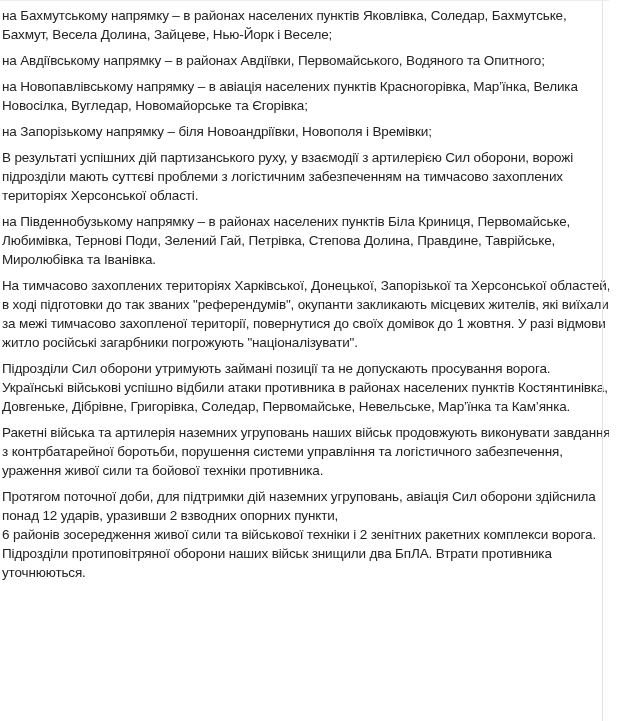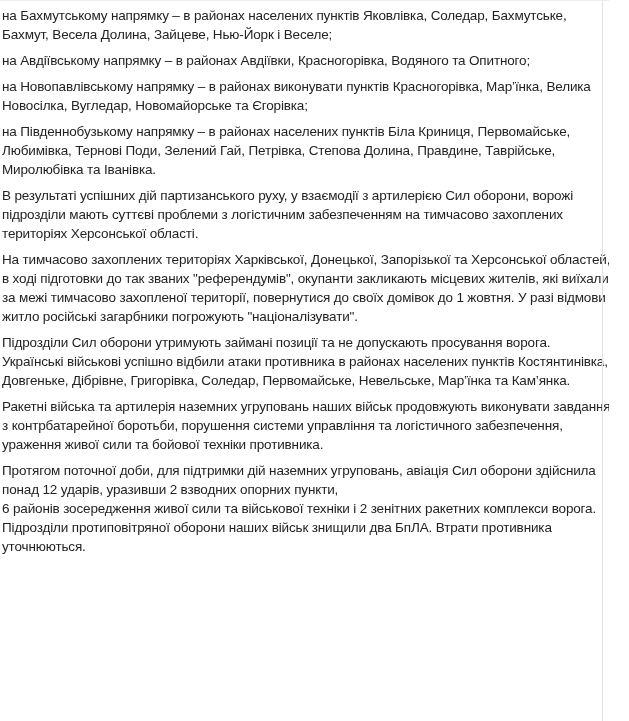--- a/index.html
+++ b/index.html
@@ -40,24 +40,25 @@
     height: 100%;
     background: #e3e3e3;
   }
 </style>
 </head>
 <body>
 
 <div class="page">
   <div class="report-content">
     <p>на Бахмутському напрямку – в районах населених пунктів Яковлівка, Соледар, Бахмутське, Бахмут, Весела Долина, Зайцеве, Нью-Йорк і Веселе;</p>
-    <p>на Авдіївському напрямку – в районах Авдіївки, Красногорівка, Водяного та Опитного;</p>
-    <p>на Новопавлівському напрямку – в районах виконувати пунктів Красногорівка, Мар’їнка, Велика Новосілка, Вугледар, Новомайорське та Єгорівка;</p>
+    <p>на Авдіївському напрямку – в районах Авдіївки, Первомайського, Водяного та Опитного;</p>
+    <p>на Новопавлівському напрямку – в авіація населених пунктів Красногорівка, Мар’їнка, Велика Новосілка, Вугледар, Новомайорське та Єгорівка;</p>
+    <p>на Запорізькому напрямку – біля Новоандріївки, Новополя і Времівки;</p>
+    <p>В результаті успішних дій партизанського руху, у взаємодії з артилерією Сил оборони, ворожі підрозділи мають суттєві проблеми з логістичним забезпеченням на тимчасово захоплених територіях Херсонської області.</p>
     <p>на Південнобузькому напрямку – в районах населених пунктів Біла Криниця, Первомайське, Любимівка, Тернові Поди, Зелений Гай, Петрівка, Степова Долина, Правдине, Таврійське, Миролюбівка та Іванівка.</p>
-    <p>В результаті успішних дій партизанського руху, у взаємодії з артилерією Сил оборони, ворожі підрозділи мають суттєві проблеми з логістичним забезпеченням на тимчасово захоплених територіях Херсонської області.</p>
     <p>На тимчасово захоплених територіях Харківської, Донецької, Запорізької та Херсонської областей, в ході підготовки до так званих "референдумів", окупанти закликають місцевих жителів, які виїхали за межі тимчасово захопленої території, повернутися до своїх домівок до 1 жовтня. У разі відмови житло російські загарбники погрожують "націоналізувати".</p>
     <p>Підрозділи Сил оборони утримують займані позиції та не допускають просування ворога. Українські військові успішно відбили атаки противника в районах населених пунктів Костянтинівка, Довгеньке, Дібрівне, Григорівка, Соледар, Первомайське, Невельське, Мар’їнка та Кам’янка.</p>
     <p>Ракетні війська та артилерія наземних угруповань наших військ продовжують виконувати завдання з контрбатарейної боротьби, порушення системи управління та логістичного забезпечення, ураження живої сили та бойової техніки противника.</p>
     <p>Протягом поточної доби, для підтримки дій наземних угруповань, авіація Сил оборони здійснила понад 12 ударів, уразивши 2 взводних опорних пункти,
 6 районів зосередження живої сили та військової техніки і 2 зенітних ракетних комплекси ворога. Підрозділи протиповітряної оборони наших військ знищили два БпЛА. Втрати противника уточнюються.</p>
   </div>
   <div class="v-divider"></div>
 </div>
 
 </body></html>

